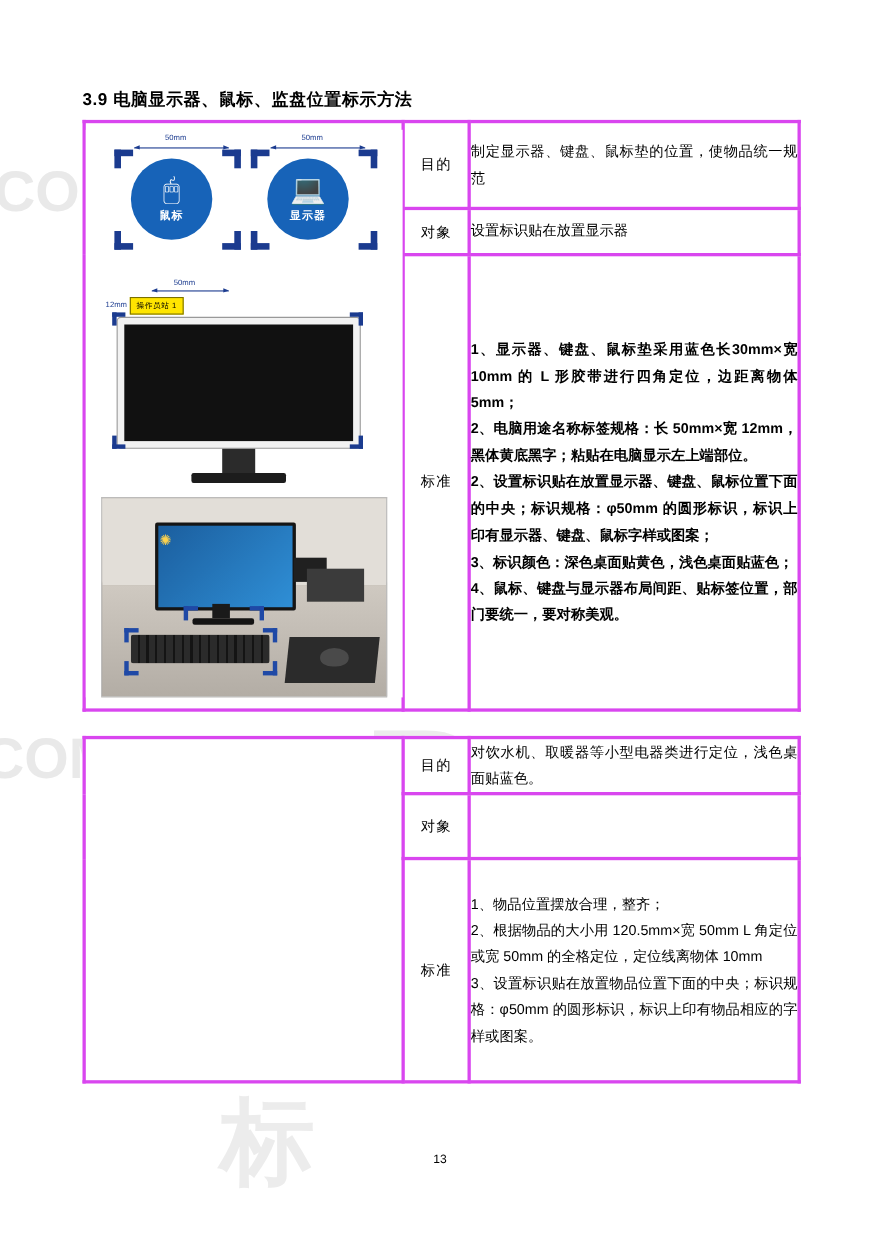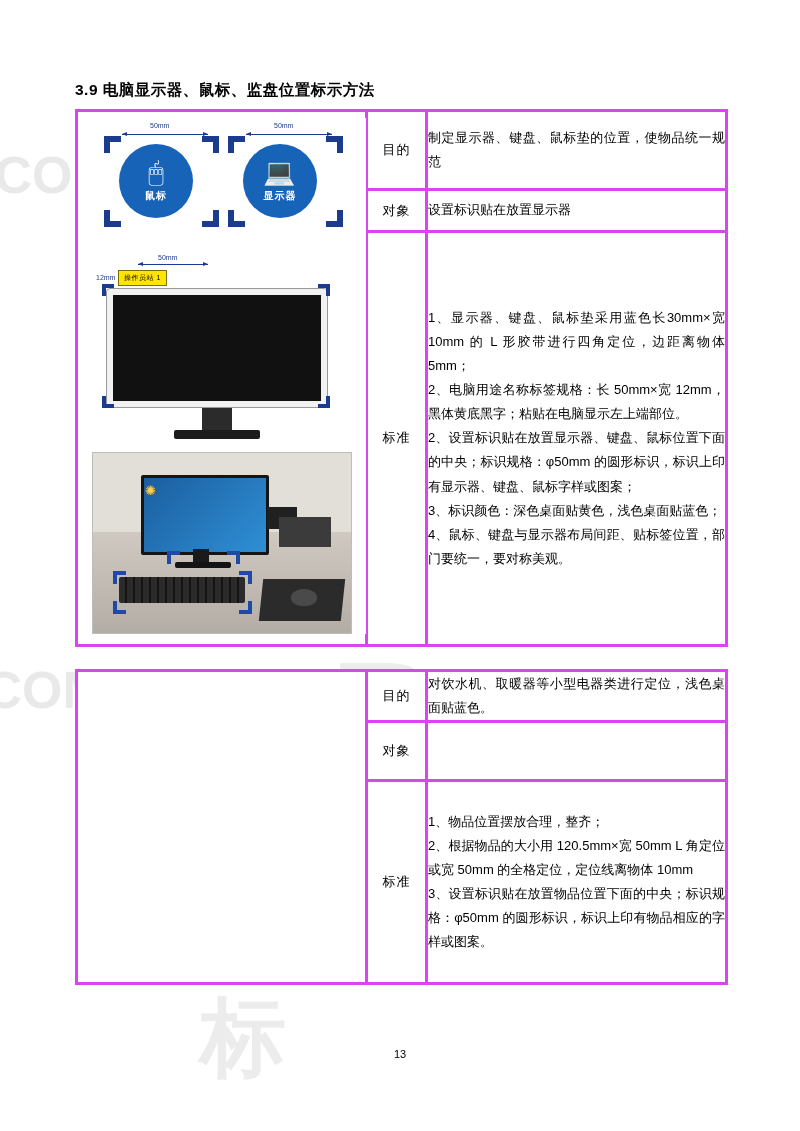--- a/index.html
+++ b/index.html
@@ -410,21 +410,21 @@
           </td>
           <td class="label-cell">目的</td>
           <td class="text-cell">制定显示器、键盘、鼠标垫的位置，使物品统一规范</td>
         </tr>
         <tr>
           <td class="label-cell">对象</td>
           <td class="text-cell">设置标识贴在放置显示器</td>
         </tr>
         <tr>
           <td class="label-cell">标准</td>
-          <td class="text-cell" style="white-space:pre-line;">1、显示器、键盘、鼠标垫采用蓝色长30mm×宽10mm 的 L 形胶带进行四角定位，边距离物体 5mm；
+          <td class="text-cell" style="white-space:pre-line;font-weight:bold;">1、显示器、键盘、鼠标垫采用蓝色长30mm×宽10mm 的 L 形胶带进行四角定位，边距离物体 5mm；
 2、电脑用途名称标签规格：长 50mm×宽 12mm，黑体黄底黑字；粘贴在电脑显示左上端部位。
 2、设置标识贴在放置显示器、键盘、鼠标位置下面的中央；标识规格：φ50mm 的圆形标识，标识上印有显示器、键盘、鼠标字样或图案；
 3、标识颜色：深色桌面贴黄色，浅色桌面贴蓝色；
 4、鼠标、键盘与显示器布局间距、贴标签位置，部门要统一，要对称美观。</td>
         </tr>
       </tbody>
     </table>
 
     <div class="spacer"></div>
 

